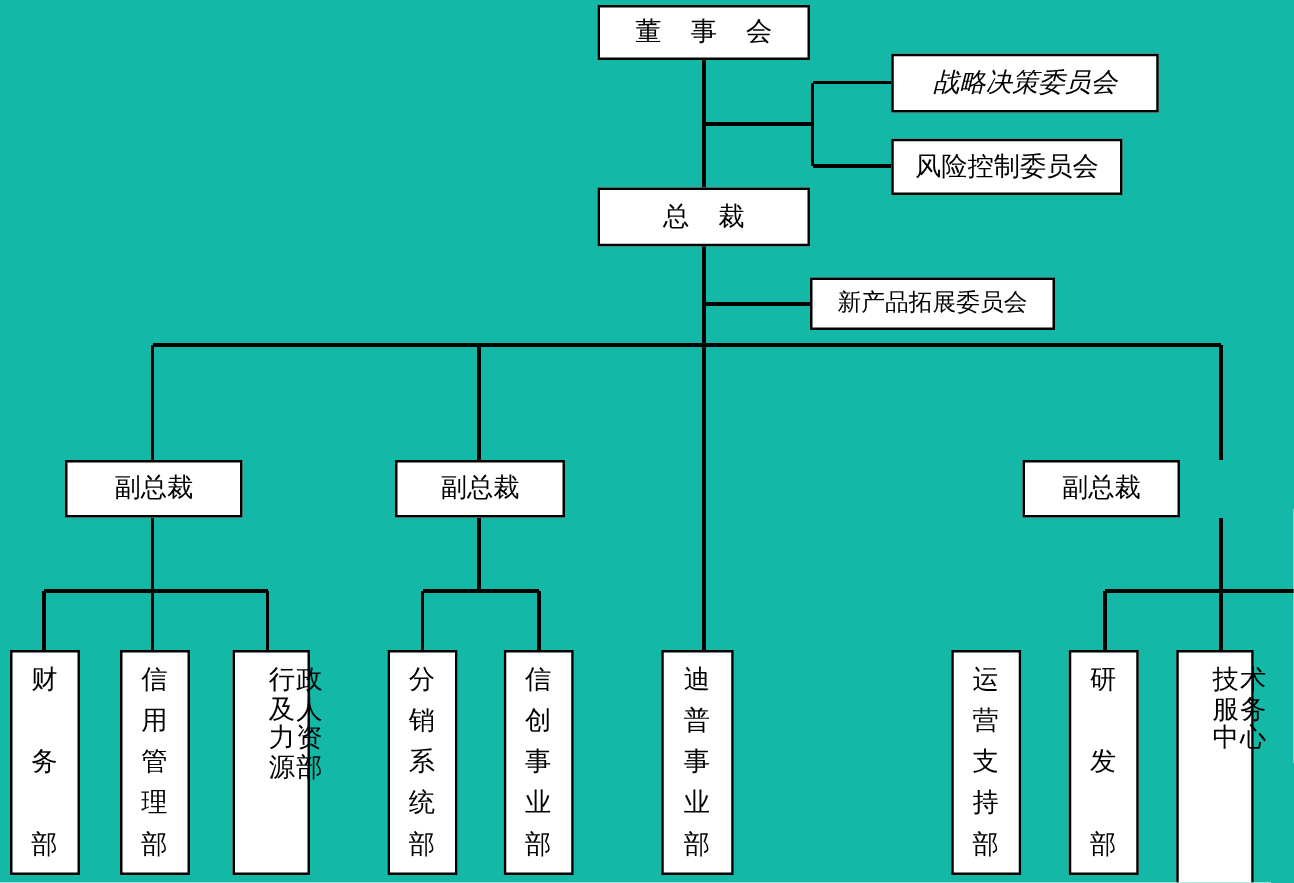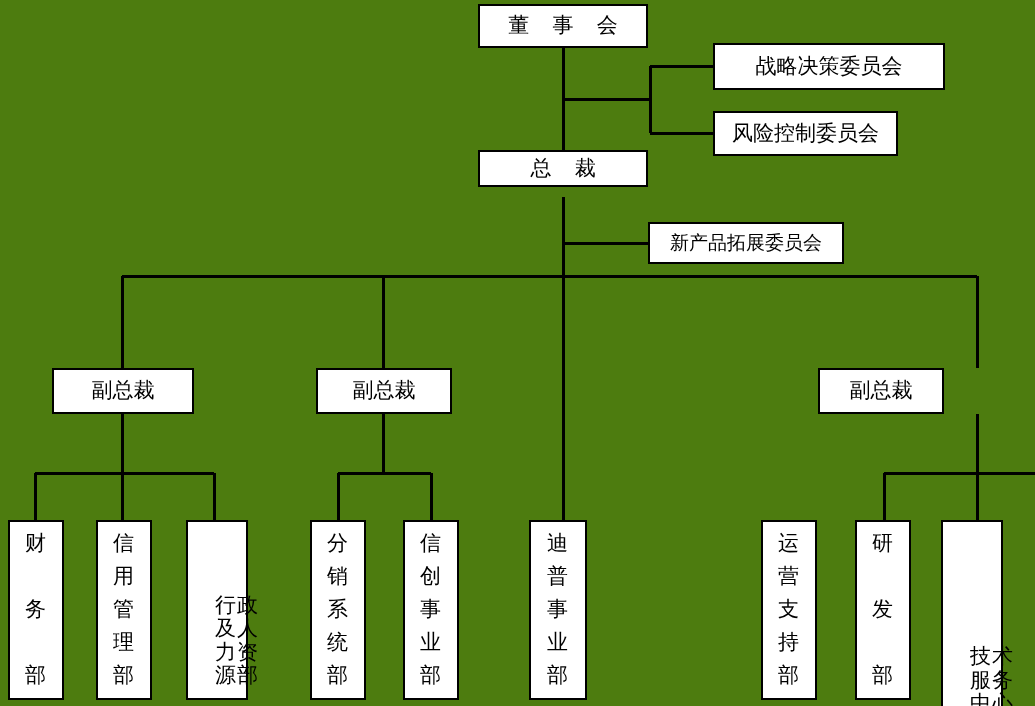--- a/index.html
+++ b/index.html
@@ -5,21 +5,21 @@
 <style>
   html, body {
     margin: 0;
     padding: 0;
     background: #ffffff;
   }
   #chart-root {
     position: relative;
     width: 1035px;
     height: 706px;
-    background: #4d7c0f;
+    background: #14b8a6;
     font-family: "Liberation Serif", "DejaVu Serif", serif;
     overflow: hidden;
   }
   #connectors {
     position: absolute;
     left: 0;
     top: 0;
     width: 1035px;
     height: 706px;
     pointer-events: none;
@@ -61,21 +61,21 @@
     justify-content: space-around;
     height: 100%;
     width: 100%;
   }
   .v-line {
     display: block;
     white-space: nowrap;
     letter-spacing: 1px;
   }
   .v-node.one-col .v-text { justify-content: space-between; }
-  .v-node.two-col .v-text { justify-content: flex-end; margin-left: 40px; }
+  .v-node.two-col .v-text { justify-content: flex-start; margin-left: 40px; }
 </style>
 </head>
 <body>
 
 <div id="chart-root">
 
   <svg id="connectors" viewBox="0 0 1035 706" width="1035" height="706" aria-hidden="true">
     <g stroke="#000000" stroke-width="3" fill="none" shape-rendering="crispEdges">
 
       <line x1="563" y1="48" x2="563" y2="150"></line>
@@ -114,25 +114,25 @@
       <line x1="884" y1="473" x2="884" y2="520"></line>
       <line x1="977" y1="473" x2="977" y2="520"></line>
       <line x1="1070" y1="473" x2="1070" y2="520"></line>
     </g>
   </svg>
 
   <div class="node h-node wide-space" style="left:478px; top:4px; width:170px; height:44px;">
     <span>董 事 会</span>
   </div>
 
-  <div class="node h-node wide-space" style="left:478px; top:150px; width:170px; height:37px;">
+  <div class="node h-node wide-space" style="left:478px; top:150px; width:170px; height:47px;">
     <span>总 裁</span>
   </div>
 
-  <div class="node h-node" style="left:713px; top:43px; width:232px; height:47px;">
+  <div class="node h-node" style="left:713px; top:43px; width:214px; height:47px;font-style:italic;">
     <span>战略决策委员会</span>
   </div>
 
   <div class="node h-node" style="left:713px; top:111px; width:185px; height:45px;">
     <span>风险控制委员会</span>
   </div>
 
   <div class="node h-node small" style="left:648px; top:222px; width:196px; height:42px;">
     <span>新产品拓展委员会</span>
   </div>

